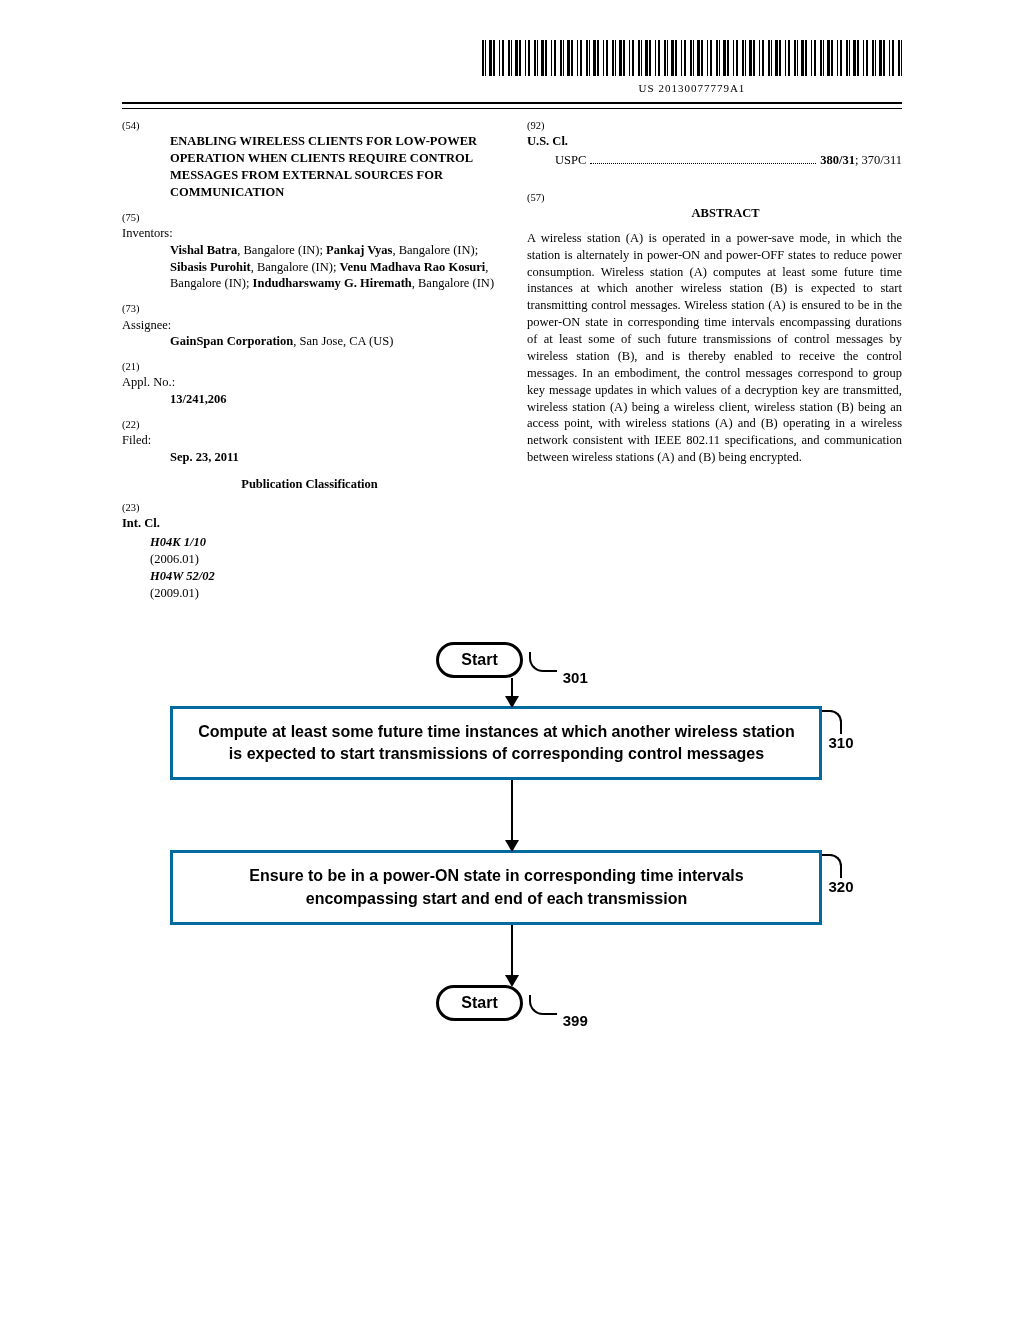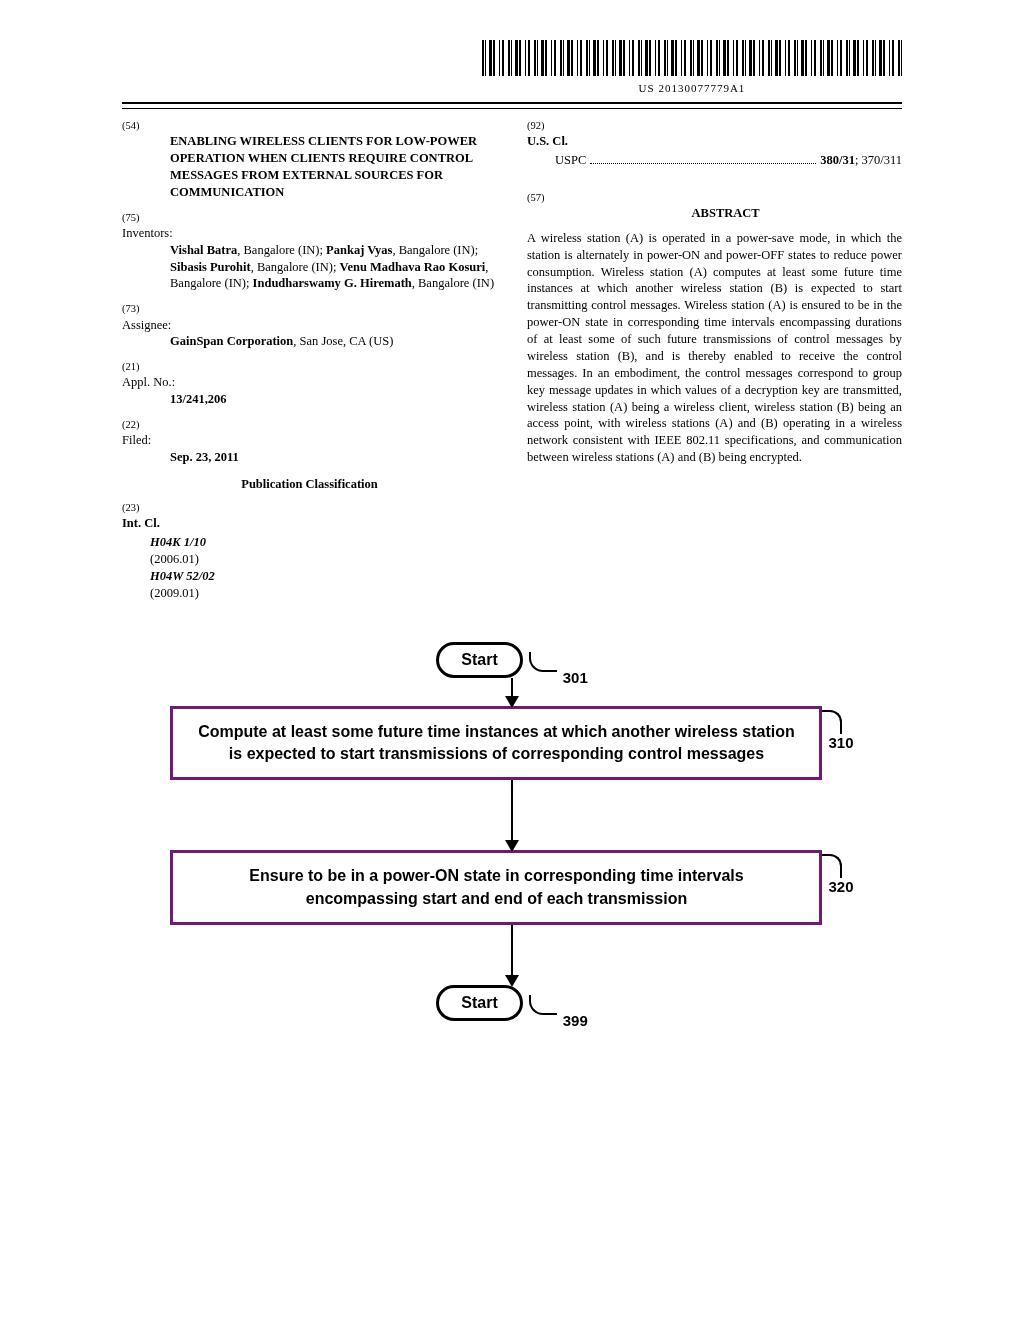--- a/index.html
+++ b/index.html
@@ -227,21 +227,21 @@
     border-right:7px solid transparent;
     border-top:12px solid #000;
   }
   .process-wrap {
     display:flex;
     align-items:flex-start;
     justify-content:center;
     gap:6px;
   }
   .process {
-    border: 3px solid #701a75;
+    border: 3px solid #0369a1;
     padding: 12px 18px;
     text-align:center;
     width: 610px;
     background:#fff;
     line-height:1.4;
   }
   .process-ref {
     display:flex;
     flex-direction:column;
     align-items:flex-start;

